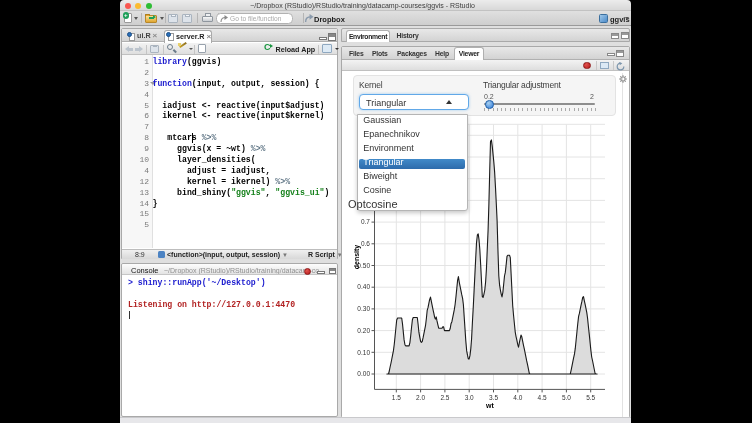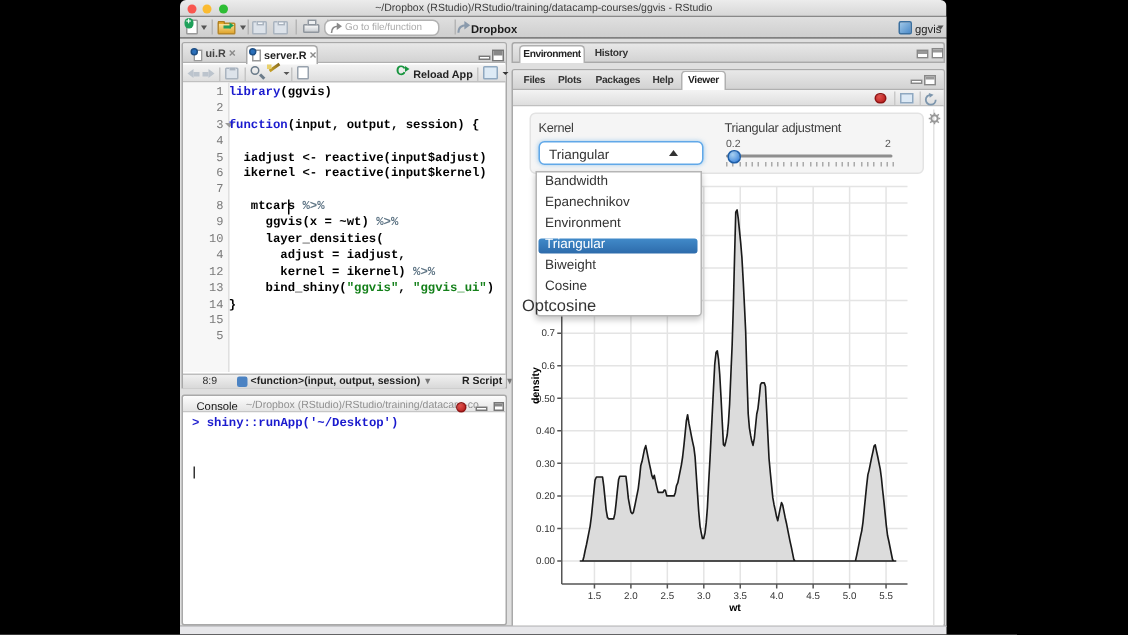--- a/index.html
+++ b/index.html
@@ -42,21 +42,21 @@
         <path d="M4.5,0 L8,2.5 L4.5,5 Z" fill="#8a8a8a"></path>
       </svg>
       <div class="ab" style="left:110px;top:15px;font-size:6.6px;color:#aaa">Go to file/function</div>
       <div class="ab" style="left:183px;top:13px;width:1px;height:10px;background:#b5b5b5"></div>
       <svg class="ab" style="left:184px;top:13.5px" width="10" height="9" viewBox="0 0 8 8">
         <path d="M1,7 C1,3.5 3,2.5 5.5,2.5" fill="none" stroke="#8a9aac" stroke-width="1.2"></path>
         <path d="M4.5,0 L8,2.5 L4.5,5 Z" fill="#8a9aac"></path>
       </svg>
       <div class="ab" style="left:194px;top:14.5px;font-size:7.5px;font-weight:bold;color:#1a1a1a">Dropbox</div>
       <div class="ab" style="left:479px;top:13.5px;width:9px;height:9px;background:linear-gradient(135deg,#9ec7e8,#4d8bc9);border:1px solid #3a6f9f;border-radius:1.5px"></div>
-      <div class="ab" style="left:490px;top:14.5px;font-size:7.5px;font-weight:normal;color:#222">ggvis</div>
+      <div class="ab" style="left:490px;top:14.5px;font-size:7.5px;font-weight:bold;color:#222">ggvis</div>
       <div class="ab" style="left:505px;top:17px;width:0;height:0;border-left:2.5px solid transparent;border-right:2.5px solid transparent;border-top:3px solid #555"></div>
     </div>
 
   <div class="ab" style="left:0;top:26px;width:511px;height:391px;background:#dfdfdf"></div>
 
   <div class="ab" style="left:0;top:417px;width:511px;height:6px;background:#e7e7ea;border-top:1px solid #c9c9cc"></div>
 
   <div class="ab" style="left:1px;top:28px;width:217px;height:231px;background:#fff;border:1px solid #a9a9a9;border-radius:2px 2px 0 0">
 
     <div class="ab" style="left:0;top:0;width:215px;height:13px;background:linear-gradient(#e8e8e8,#d3d3d3);border-bottom:1px solid #b0b0b0"></div>
@@ -132,20 +132,21 @@
     <div class="ab" style="left:9px;top:2px;font-size:7.5px;font-weight:normal;color:#111">Console</div>
       <div class="ab" style="left:42px;top:2.5px;width:141px;font-size:7px;color:#909090;white-space:nowrap;overflow:hidden">~/Dropbox (RStudio)/RStudio/training/datacam</div>
 
     <div class="ab" style="left:187.5px;top:3px;font-size:7px;color:#909090">-co</div>
     <div class="ab" style="left:181.5px;top:3.5px;width:7.5px;height:7.5px;border-radius:50%;background:radial-gradient(circle at 35% 30%,#e2524d,#b31b1b);border:0.5px solid #8e1414"></div>
     <div class="ab" style="left:195px;top:7px;width:8px;height:3px;border:1px solid #777;background:#fff"></div>
     <div class="ab" style="left:206.5px;top:3.5px;width:7px;height:6.5px;border:1px solid #777;background:#fff">
         <div style="height:2px;background:#888"></div>
       </div>
     <div class="ab mono" style="left:6px;top:13.5px;font-size:8.2px;font-weight:bold;color:#1a1ace">&gt; shiny::runApp('~/Desktop')</div>
+    <div class="ab mono" style="left:6px;top:35.5px;font-size:8.2px;font-weight:bold;color:#b22222">Listening on http://127.0.0.1:4470</div>
     <div class="ab" style="left:6.5px;top:46.5px;width:1px;height:8px;background:#333"></div>
   </div>
 
   <div class="ab" style="left:221px;top:28px;width:289px;height:14px;background:linear-gradient(#e8e8e8,#d3d3d3);border:1px solid #a9a9a9;border-radius:2px 2px 0 0">
     <div class="ab" style="left:4px;top:0.5px;width:44px;height:12.5px;background:#fff;border:1px solid #b0b0b0;border-bottom:none;border-radius:3px 3px 0 0;font-size:6.8px;letter-spacing:-0.3px;font-weight:bold;color:#222;text-align:center;line-height:12px">Environment</div>
     <div class="ab" style="left:54.5px;top:2.5px;font-size:6.8px;letter-spacing:-0.2px;font-weight:bold;color:#333">History</div>
     <div class="ab" style="left:269px;top:4px;width:8px;height:6px;border:1px solid #888;background:#fff">
         <div style="height:1.5px;background:#999"></div>
       </div>
     <div class="ab" style="left:279px;top:3px;width:8px;height:7px;border:1px solid #888;background:#fff">
@@ -290,21 +291,21 @@
       <line x1="566.4" y1="389.4" x2="566.4" y2="392.4" stroke="#555" stroke-width="1"></line>
       <text x="566.4" y="399.5" font-size="6.5" fill="#333" text-anchor="middle" font-family="Liberation Sans">5.0</text>
       <line x1="590.7" y1="389.4" x2="590.7" y2="392.4" stroke="#555" stroke-width="1"></line>
       <text x="590.7" y="399.5" font-size="6.5" fill="#333" text-anchor="middle" font-family="Liberation Sans">5.5</text>
       <text x="490" y="407.5" font-size="7" font-weight="bold" fill="#000" text-anchor="middle" font-family="Liberation Sans">wt</text>
       <text x="359" y="257" font-size="7" font-weight="bold" fill="#000" text-anchor="middle" font-family="Liberation Sans" transform="rotate(-90 359 257)">density</text>
     </svg>
   </div>
 <div id="dropdown">
     <div class="ab" style="left:357.3px;top:114px;width:111px;height:97px;background:#fff;border:1px solid #b5b5b5;border-radius:0 0 3px 3px;box-shadow:0 2px 4px rgba(0,0,0,.22)"></div>
-    <div class="ab" style="left:363.3px;top:115.2px;font-size:9px;line-height:10.2px;color:#333">Bandwidth</div>
+    <div class="ab" style="left:363.3px;top:115.2px;font-size:9px;line-height:10.2px;color:#333">Gaussian</div>
     <div class="ab" style="left:363.3px;top:129.2px;font-size:9px;line-height:10.2px;color:#333">Epanechnikov</div>
     <div class="ab" style="left:363.3px;top:143.1px;font-size:9px;line-height:10.2px;color:#333">Environment</div>
     <div class="ab" style="left:359.3px;top:158.7px;width:105.5px;height:10.4px;background:linear-gradient(#418ac9,#2d6bab);border-radius:2px"></div>
     <div class="ab" style="left:363.3px;top:157.0px;font-size:9px;line-height:10.2px;color:#fff">Triangular</div>
     <div class="ab" style="left:363.3px;top:171.0px;font-size:9px;line-height:10.2px;color:#333">Biweight</div>
     <div class="ab" style="left:363.3px;top:185.0px;font-size:9px;line-height:10.2px;color:#333">Cosine</div>
     <div class="ab" style="left:348px;top:198.9px;font-size:11px;line-height:10.2px;color:#333">Optcosine</div>
   </div>
 
 </body></html>

